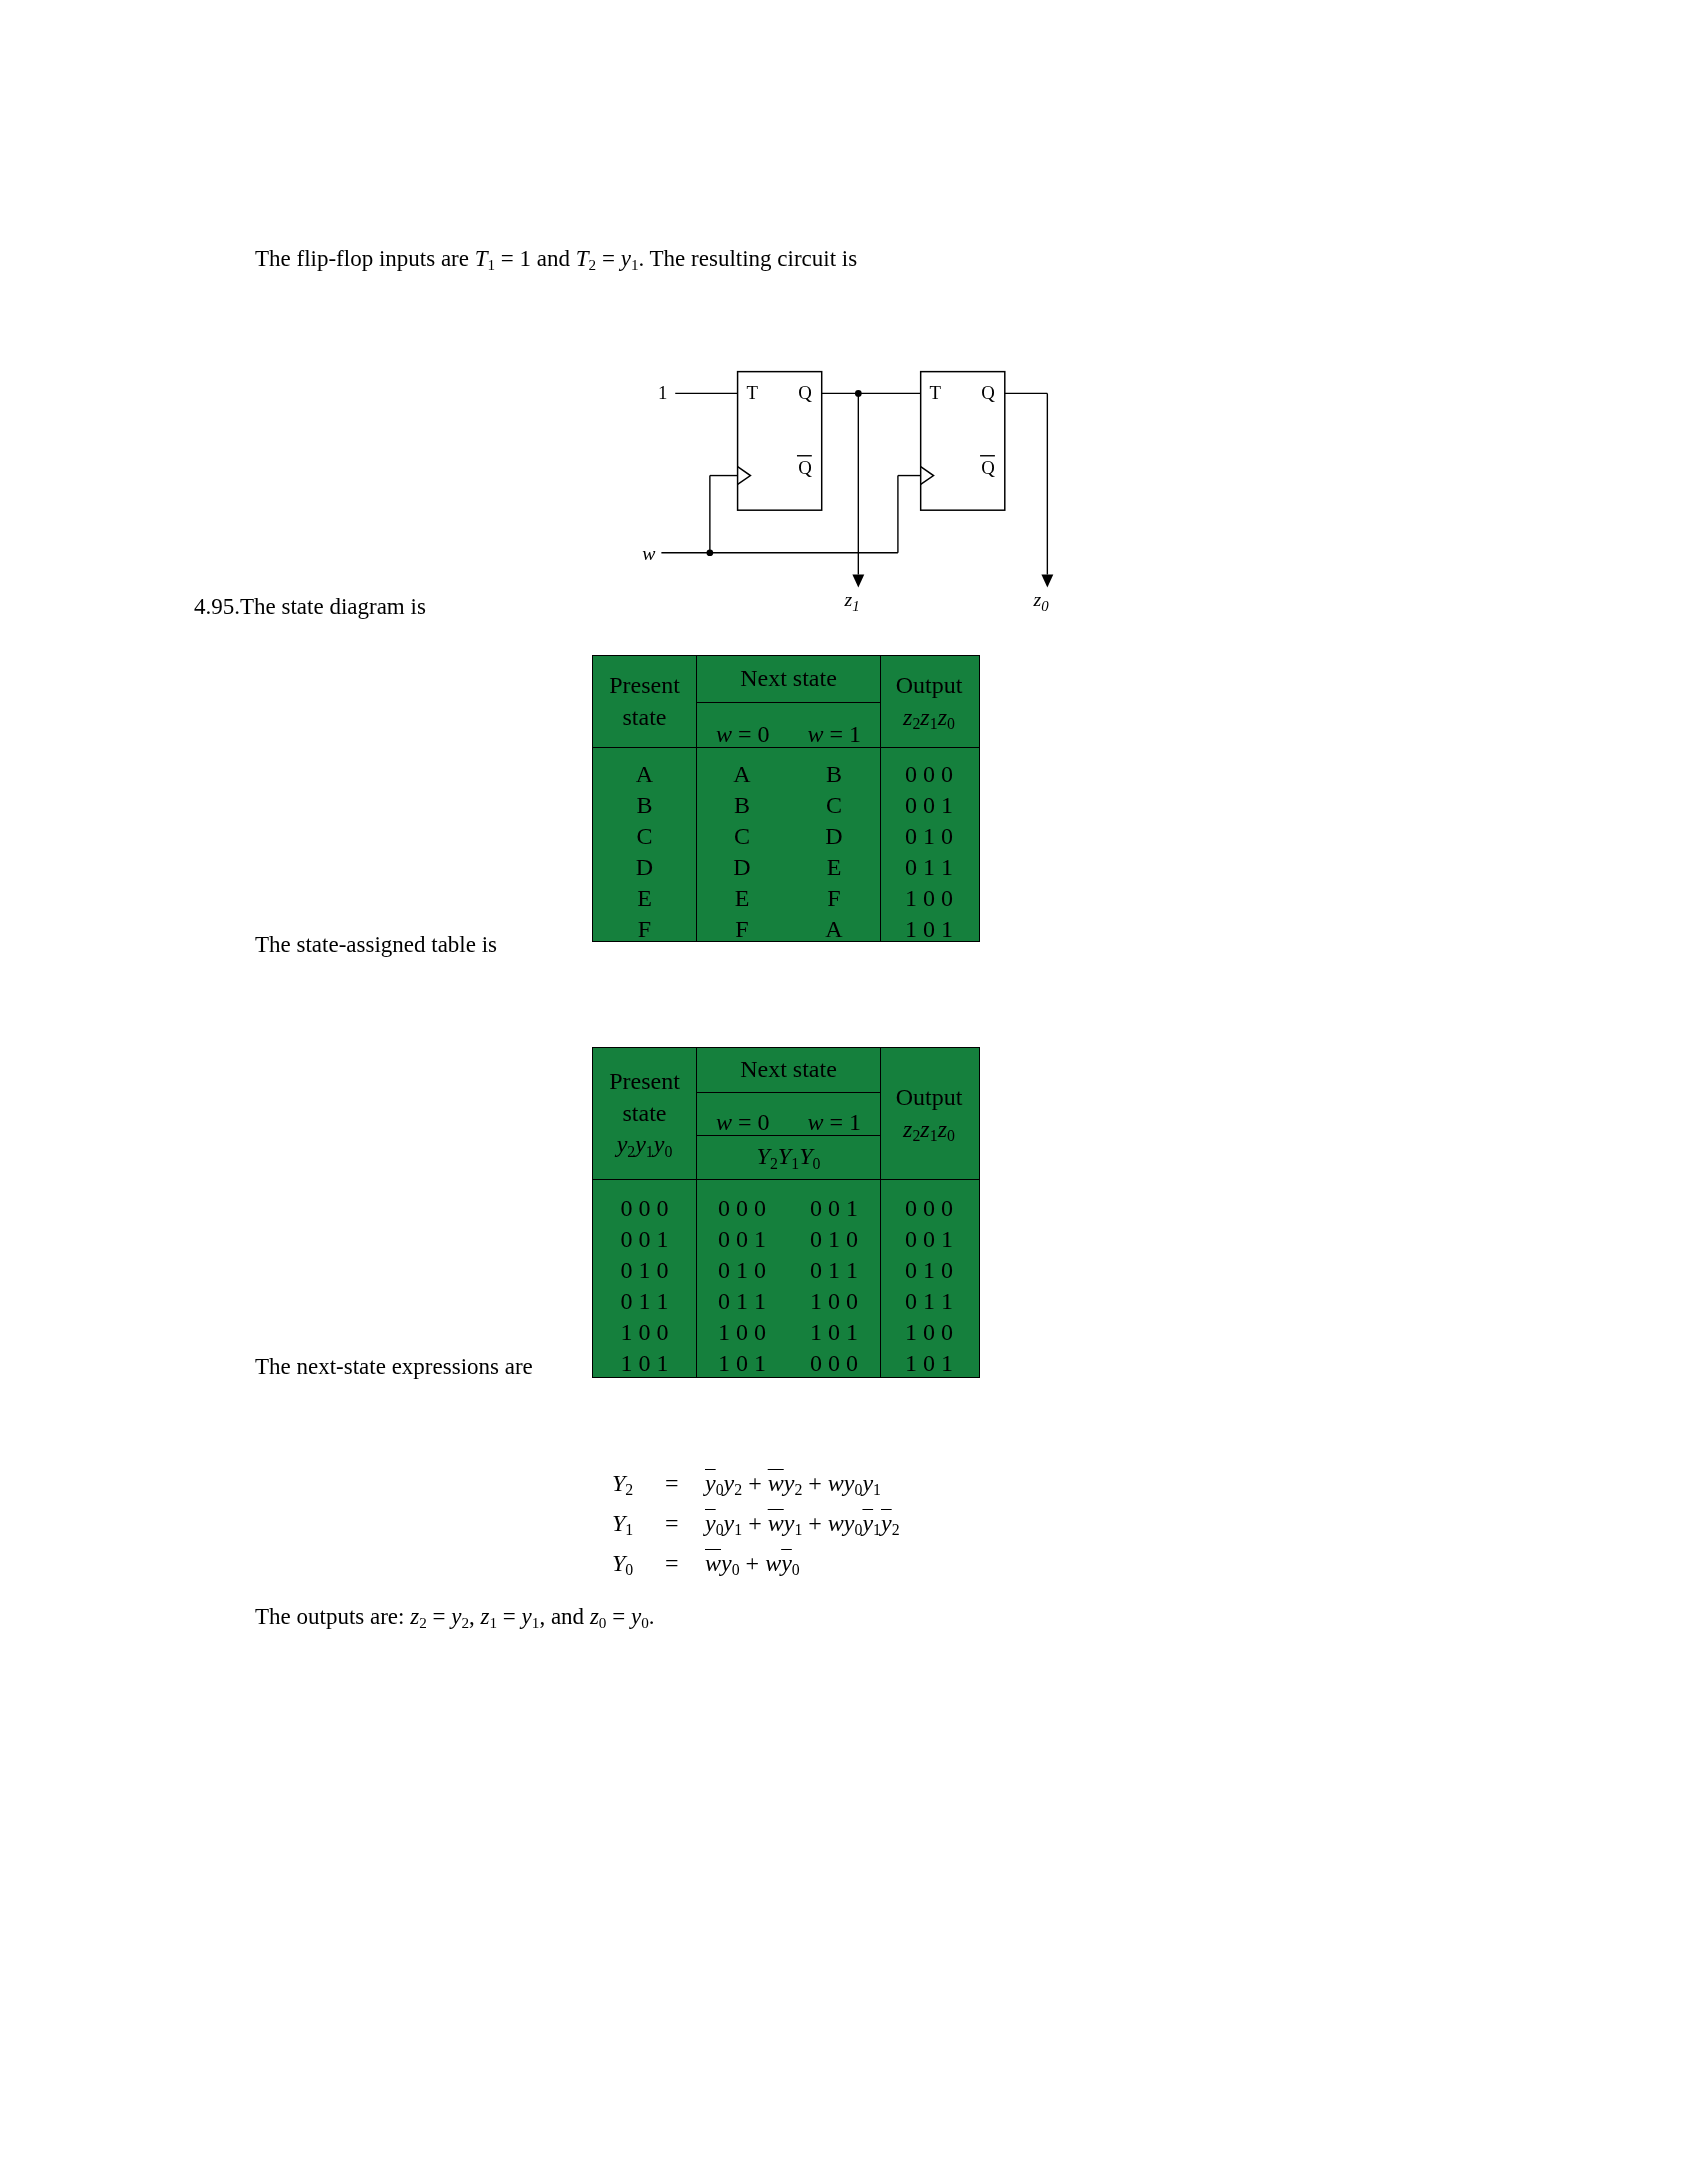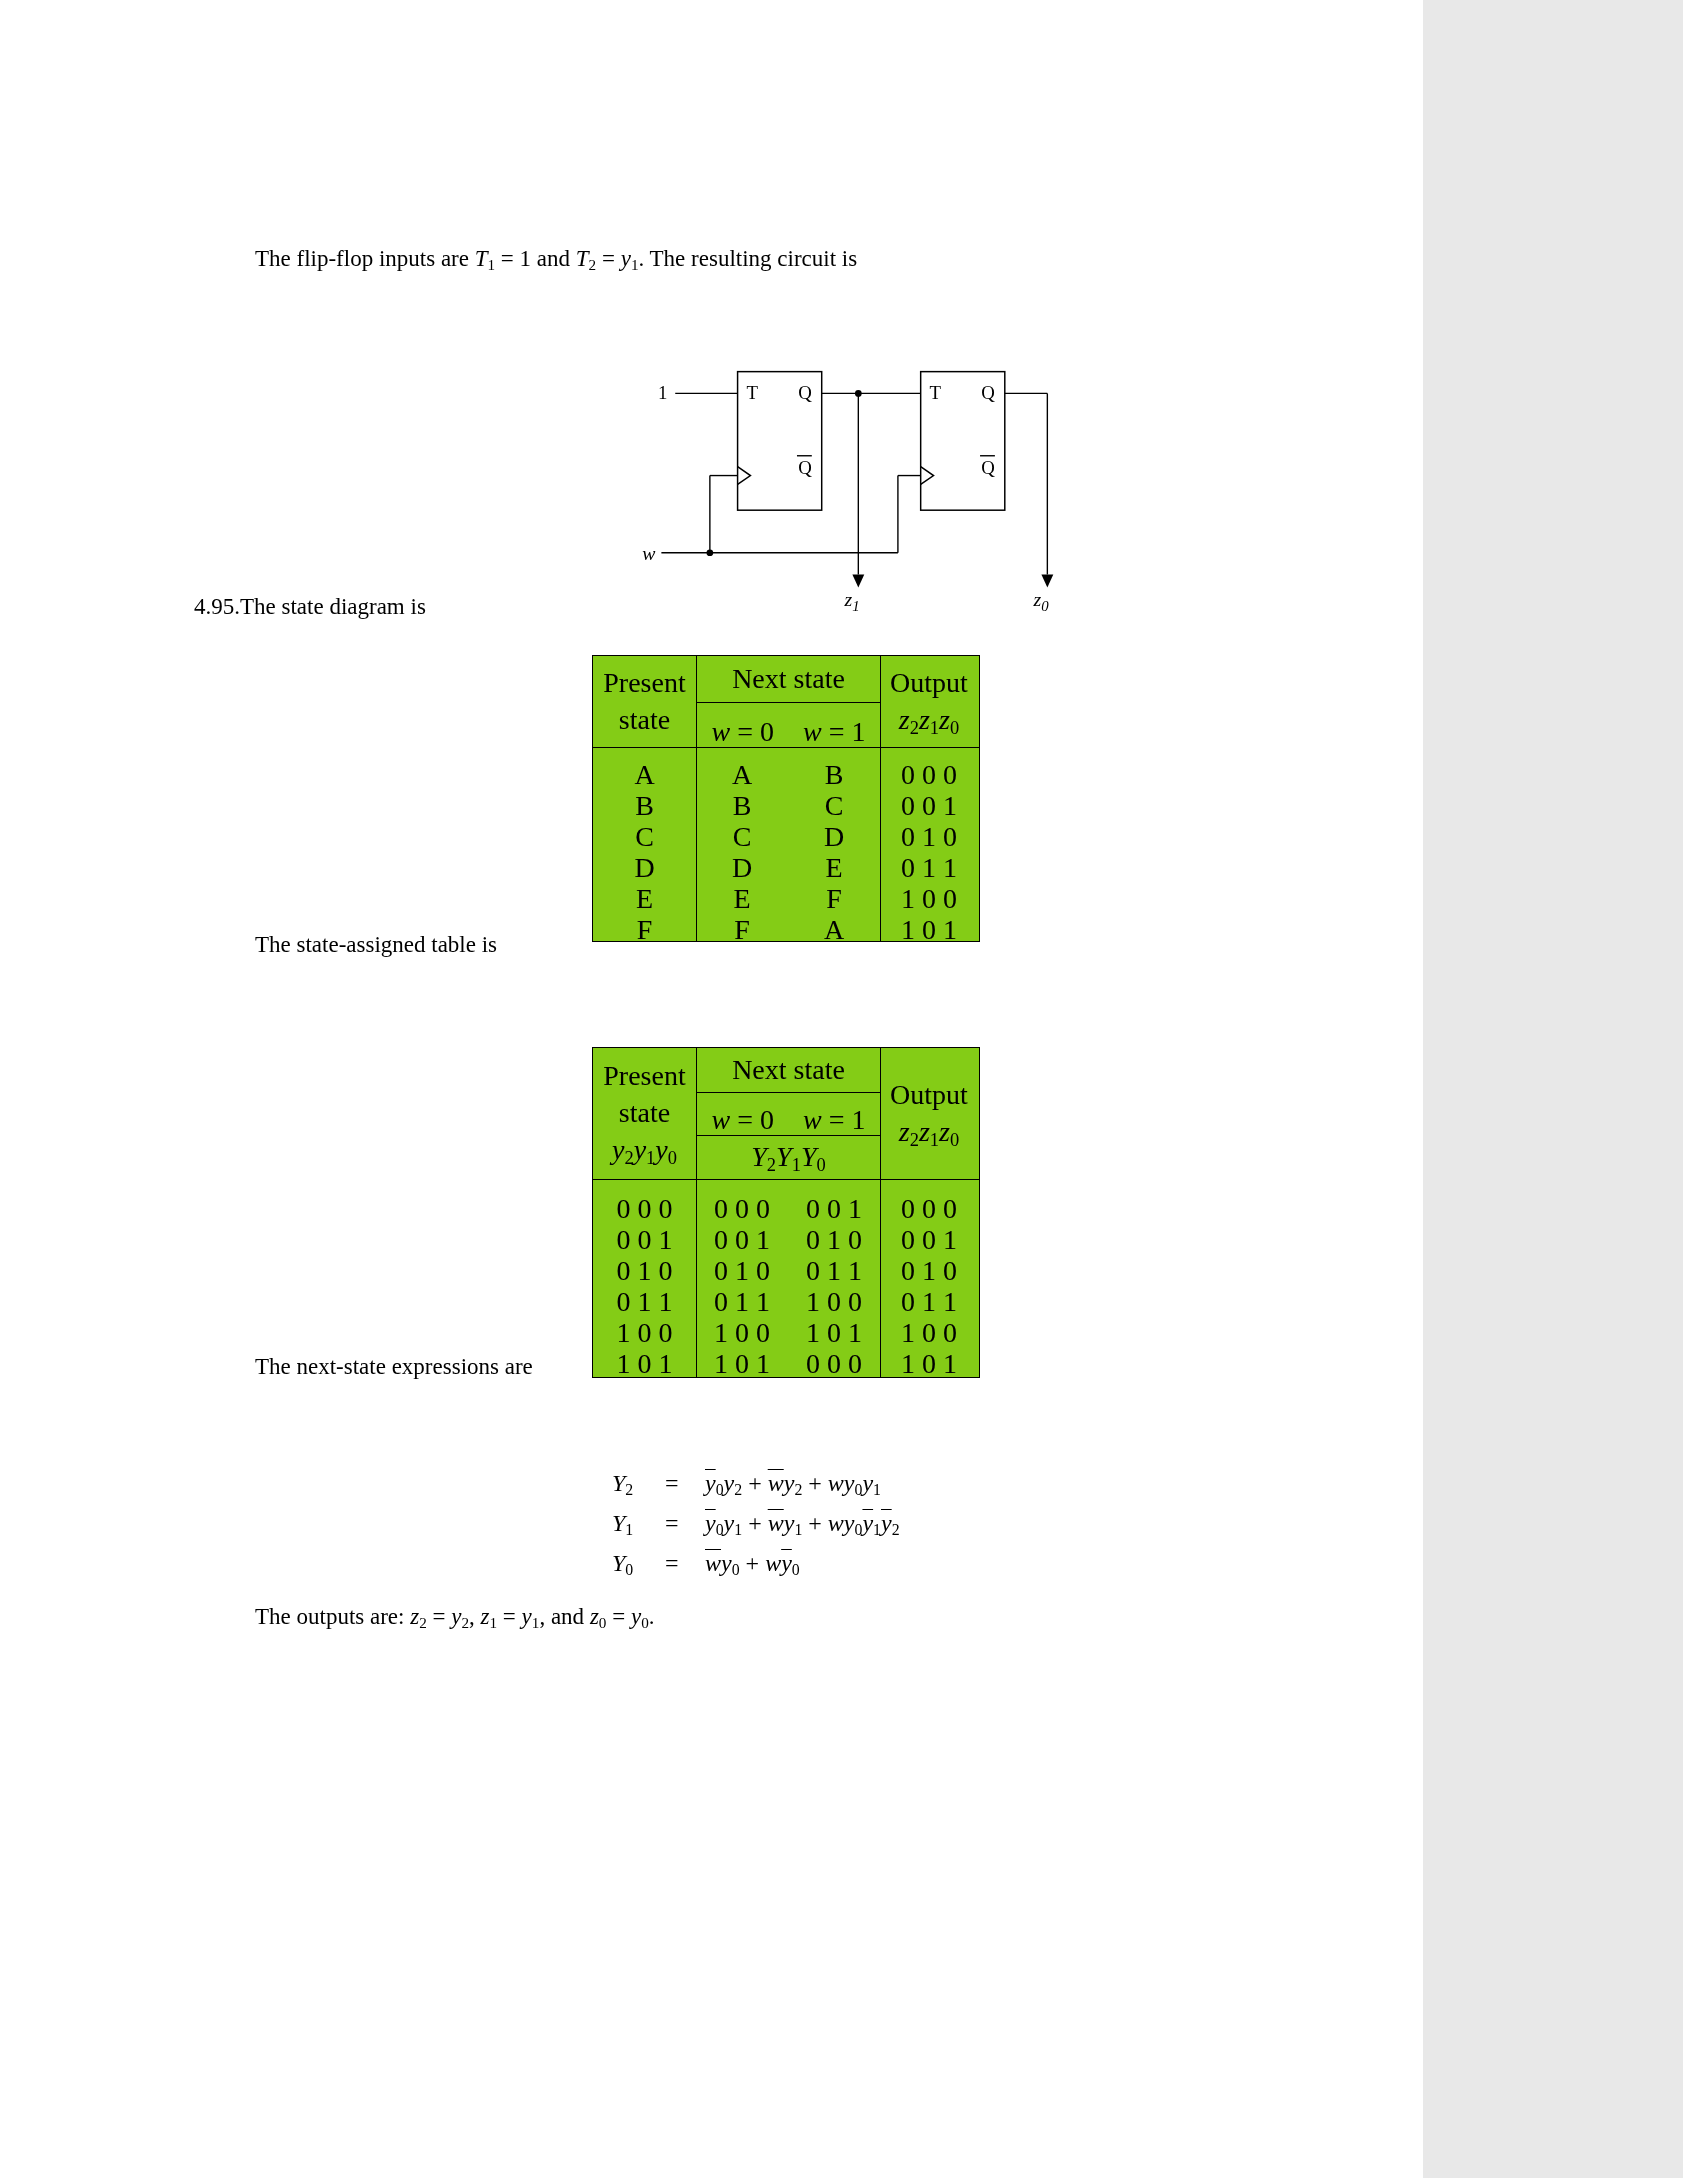--- a/index.html
+++ b/index.html
@@ -1,28 +1,28 @@
 <!DOCTYPE html>
 <html><head>
 <meta charset="utf-8">
 <style>
   html,body { margin:0; padding:0; background:#e8e8e8; }
   #page {
-    position:relative; width:1423px; height:2178px; background:#ffffff;
+    position:relative; width:1683px; height:2178px; background:#ffffff;
     font-family:"Liberation Serif", serif; color:#000; overflow:hidden;
   }
   .abs { position:absolute; }
   .txt { font-size:23px; white-space:nowrap; }
   .it { font-style:italic; }
   .rm { font-style:normal; }
   .bar { text-decoration:overline; text-decoration-thickness:1.3px; }
   sub { font-size:66%; font-style:normal; line-height:0; vertical-align:baseline; position:relative; top:0.28em; }
 
   
-  .dtable { position:absolute; border:1.5px solid #000; background:#84cc16; font-size:28px; box-sizing:border-box; }
+  .dtable { position:absolute; border:1.5px solid #000; background:#15803d; font-size:24px; box-sizing:border-box; }
   .vline { position:absolute; top:0; bottom:0; width:1.4px; background:#000; }
   .hline { position:absolute; height:1.4px; background:#000; }
   .hc { position:absolute; display:flex; flex-direction:column; align-items:center; justify-content:center; text-align:center; line-height:1.32; }
   .hrowflex { position:absolute; display:flex; align-items:flex-end; }
   .hrowflex > span { flex:1; text-align:center; }
   .tbody { position:absolute; left:0; right:0; }
   .trow { display:flex; height:31px; align-items:center; }
   .tc { display:block; text-align:center; white-space:pre; }
   .tc0 { width:103px; } .tc1 { width:92px; } .tc2 { width:92px; } .tc3 { width:98px; }
 

